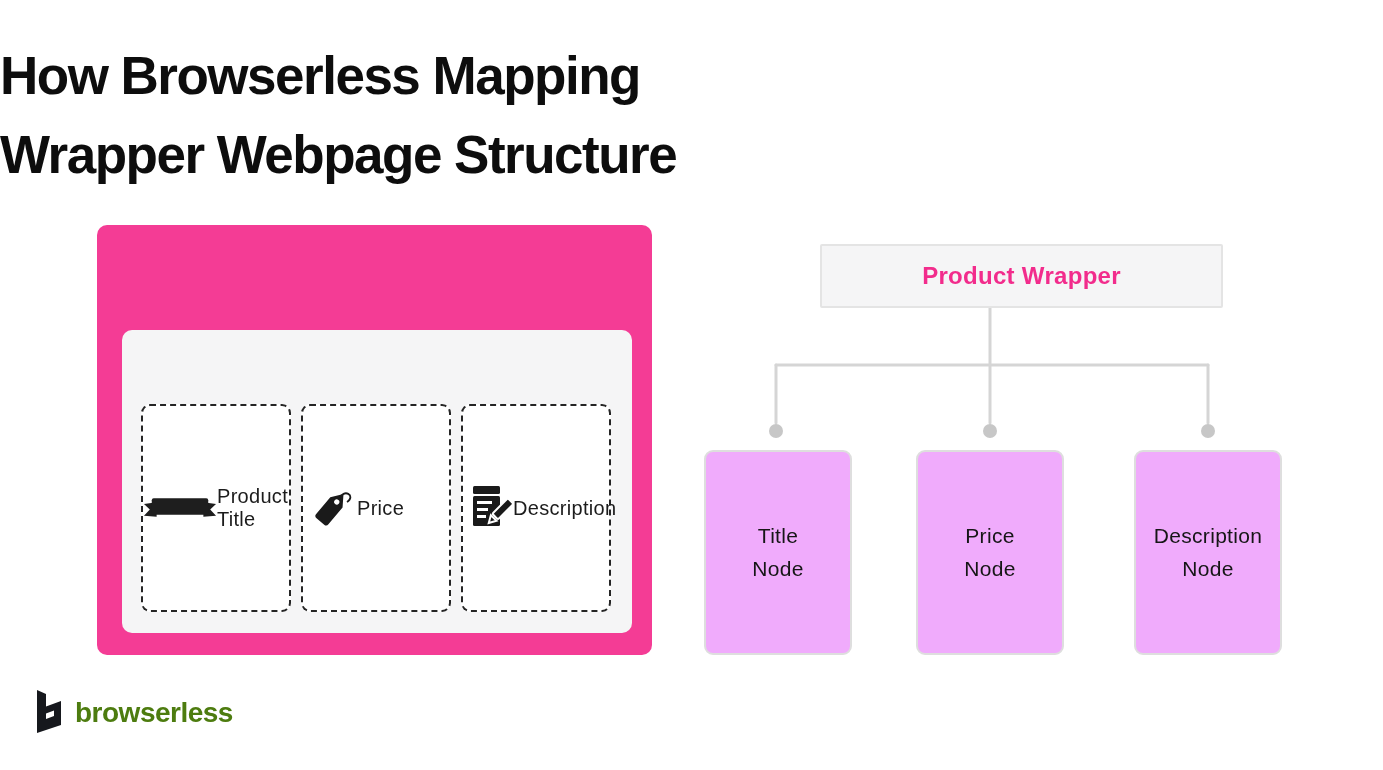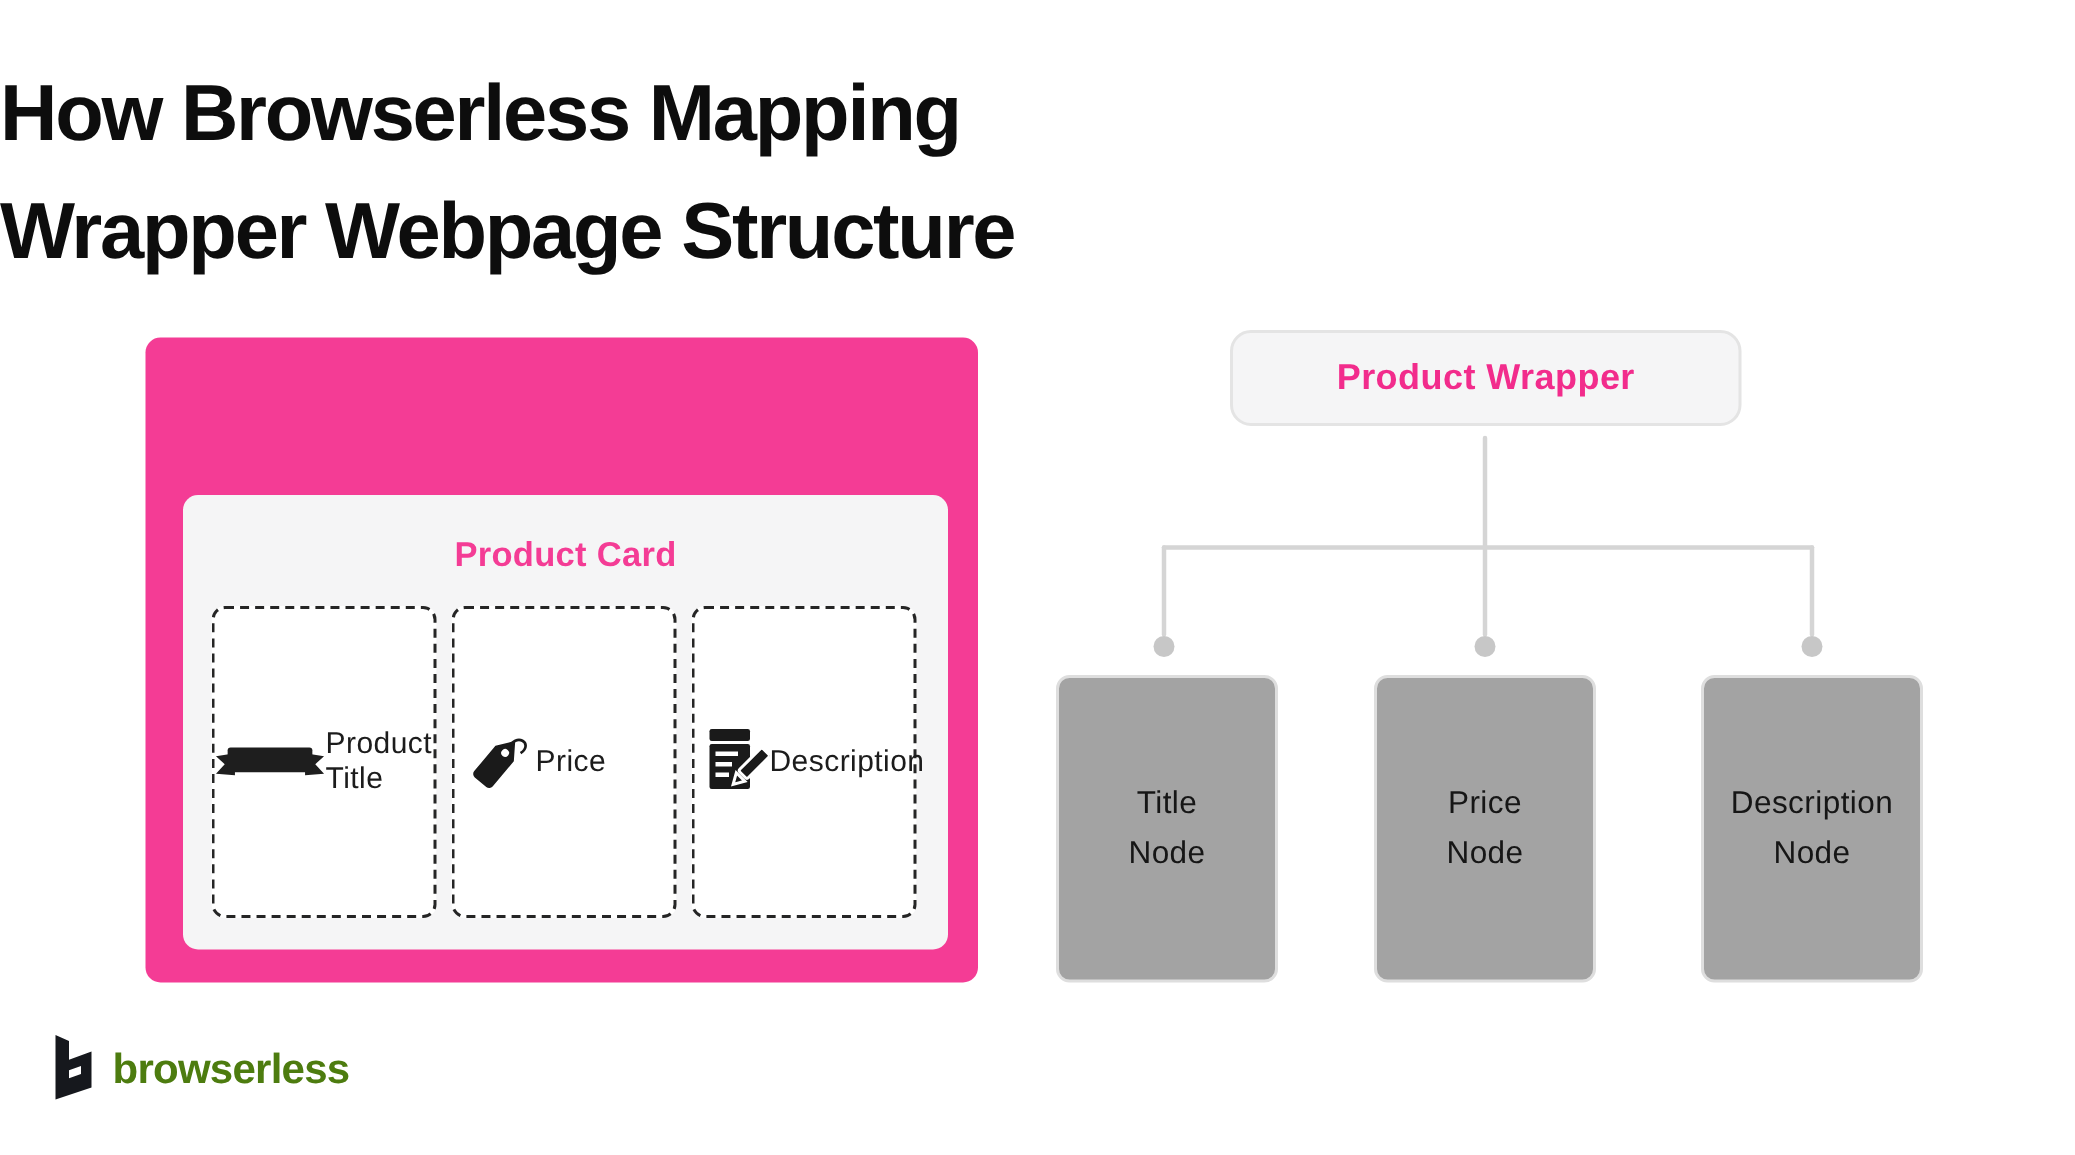--- a/index.html
+++ b/index.html
@@ -95,41 +95,41 @@
   .field-label {
     font-size: 20px;
     color: #1c1c1c;
     letter-spacing: 0.3px;
   }
 
   
   .connector-svg { position: absolute; inset: 0; width: 1383px; height: 770px; }
   .tree-root-box {
     position: absolute;
-    left: 820px; top: 220px;
-    width: 341px; height: 64px;
+    left: 820px; top: 244px;
+    width: 403px; height: 64px;
     background: #f5f5f6;
     border: 2px solid #e4e4e4;
-    border-radius: 14px;
+    border-radius: 2px;
     box-sizing: border-box;
     display: flex;
     align-items: center;
     justify-content: center;
   }
   .tree-root-label {
     font-size: 24px;
     font-weight: 700;
     color: #f22c8c;
     letter-spacing: 0.3px;
   }
   .tree-node {
     position: absolute;
     top: 450px;
     width: 148px; height: 205px;
-    background: #a3a3a3;
+    background: #f0abfc;
     border: 2px solid #dedede;
     border-radius: 9px;
     box-sizing: border-box;
     display: flex;
     align-items: center;
     justify-content: center;
   }
   .tree-node-label {
     font-size: 21px;
     color: #161616;
@@ -178,21 +178,20 @@
     <g fill="#c7c7c7">
       <circle cx="776" cy="431" r="7"></circle>
       <circle cx="990" cy="431" r="7"></circle>
       <circle cx="1208" cy="431" r="7"></circle>
     </g>
   </svg>
 
   <div class="browser-window">
 
     <div class="product-card">
-      <div class="card-title">Product Card</div>
 
       <div class="fields-row">
 
         <div class="field-box">
           <div class="field-icon">
             <svg width="74" height="30" viewBox="0 0 76 30">
               <g fill="#1e1e1e">
                 <polygon points="14,9 1,11 7,16.5 1,23 14,24"></polygon>
                 <polygon points="62,9 75,11 69,16.5 75,23 62,24"></polygon>
                 <rect x="9" y="5" width="58" height="17" rx="2"></rect>

